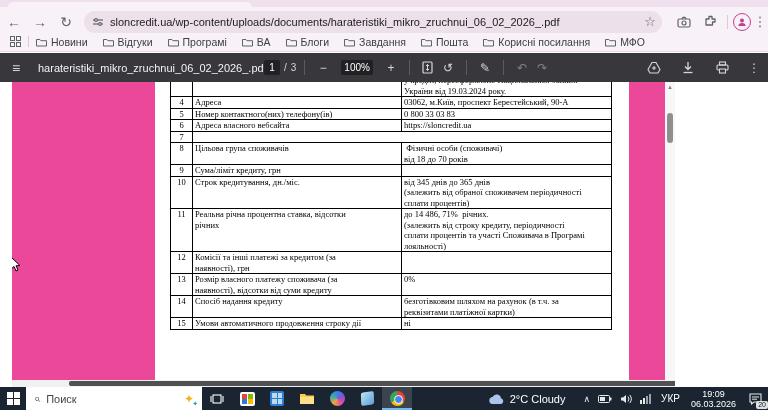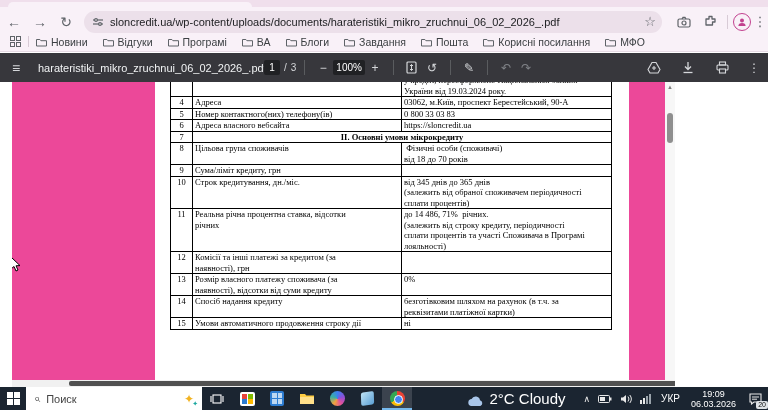--- a/index.html
+++ b/index.html
@@ -64,21 +64,21 @@
   
   .taskbar { position:absolute; top:387px; left:0; width:768px; height:23px; background:#1b2531; display:flex; align-items:center; color:#fff; }
   .tk-start { width:26px; height:23px; display:flex; align-items:center; justify-content:center; flex:none; }
   .tk-search { width:176px; height:23px; background:#fff; display:flex; align-items:center; flex:none; }
   .tk-search .mag { margin:0 6px 0 8px; color:#333; font-size:11px; transform:scaleX(-1); }
   .tk-search .ph { color:#444; font-size:11px; flex:1; }
   .tk-spark { font-size:12px; color:#f2b321; position:relative; margin-right:8px; }
   .tk-spark .s2 { position:absolute; font-size:7px; color:#1ca8a0; right:-4px; bottom:-2px; }
   .tk-btn { width:30px; height:23px; display:flex; align-items:center; justify-content:center; flex:none; }
   .tk-btn.active { background:rgba(255,255,255,.14); box-shadow:inset 0 -2px 0 #76b9ed; }
-  .tk-weather { display:flex; align-items:flex-end; margin-left:auto; font-size:15px; white-space:nowrap; }
+  .tk-weather { display:flex; align-items:flex-end; margin-left:auto; font-size:11px; white-space:nowrap; }
   .tk-weather svg { margin-right:5px; }
   .tray { display:flex; align-items:center; margin-left:14px; }
   .tray-ic { margin:0 4px; display:flex; align-items:center; color:#e8e8e8; font-size:9px; }
   .tk-lang { font-size:10px; margin:0 5px; }
   .tk-clock { text-align:center; font-size:9px; line-height:10px; margin:0 6px; white-space:nowrap; }
   .tk-notif { position:relative; width:26px; height:23px; display:flex; align-items:center; justify-content:center; }
   .tk-badge { position:absolute; right:0px; bottom:1px; background:#dfe3e6; color:#111; font-size:7px; line-height:8px; padding:0 2px; border-radius:2px; }
 
   .store-ic { width:15px; height:14px; background:#fff; border-radius:2px; position:relative; }
   .store-ic i { position:absolute; width:5px; height:5px; }
@@ -220,21 +220,21 @@
   </div>
 
   <div class="pdfbar">
     <span class="hamb">≡</span>
     <span class="fname">harateristiki_mikro_zruchnui_06_02_2026_.pdf</span>
     <span class="pbox">1</span>
     <span class="pslash">/</span>
     <span style="font-size:10px;color:#d5d7da;">3</span>
     <span class="pdf-sep"></span>
     <span class="pdfbtn">−</span>
-    <span class="pbox" style="margin:0 0;">100%</span>
+    <span class="pbox" style="margin:0 8px;">100%</span>
     <span class="pdfbtn">+</span>
     <span class="pdf-sep"></span>
     <span class="pdfbtn">
       <svg width="11" height="13" viewBox="0 0 11 13">
           <rect x="1" y="1" width="9" height="11" rx="1" fill="none" stroke="#d5d7da" stroke-width="1.2"></rect>
           <path d="M5.5 3.5 v6 M4 5 l1.5-1.5 L7 5 M4 8 l1.5 1.5 L7 8" fill="none" stroke="#d5d7da" stroke-width="1"></path>
         </svg>
     </span>
     <span class="pdfbtn">↺</span>
     <span class="pdf-sep"></span>
@@ -285,21 +285,20 @@
             <div class="tc label">Номер контактного(них) телефону(ів)</div>
             <div class="tc value">0 800 33 03 83</div>
           </div>
           <div class="trow">
             <div class="tc num">6</div>
             <div class="tc label">Адреса власного вебсайта</div>
             <div class="tc value">https://sloncredit.ua</div>
           </div>
           <div class="trow">
             <div class="tc num">7</div>
-            <div class="tc section">ІІ. Основні умови мікрокредиту</div>
           </div>
           <div class="trow">
             <div class="tc num">8</div>
             <div class="tc label">Цільова група споживачів</div>
             <div class="tc value"> Фізичні особи (споживачі)
 від 18 до 70 років</div>
           </div>
           <div class="trow">
             <div class="tc num">9</div>
             <div class="tc label">Сума/ліміт кредиту, грн</div>

